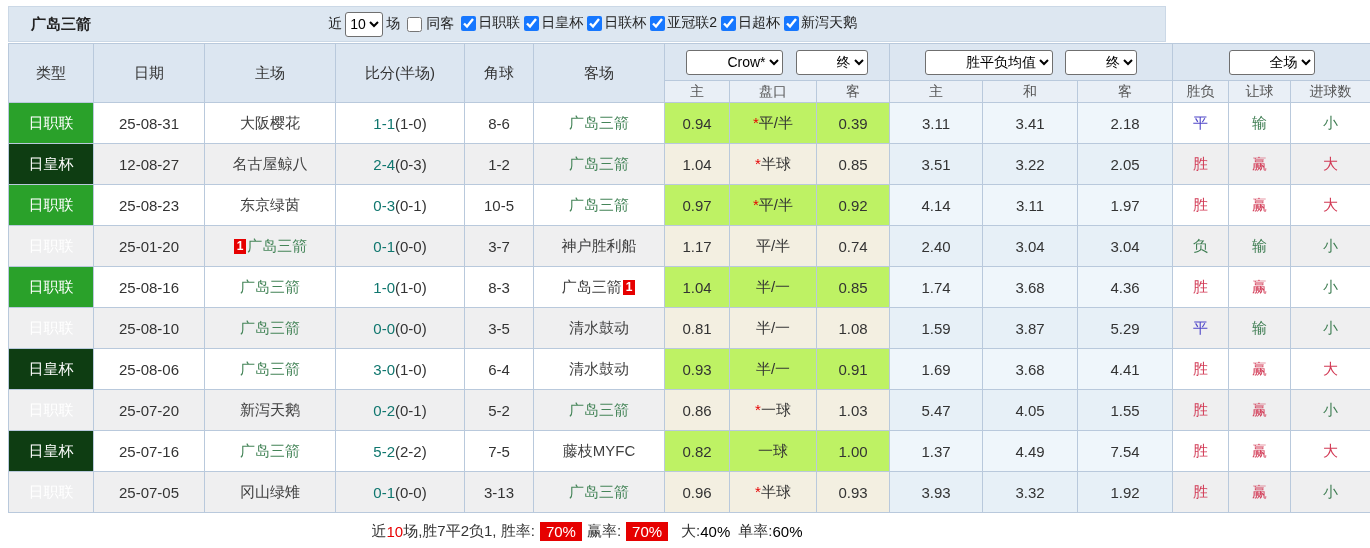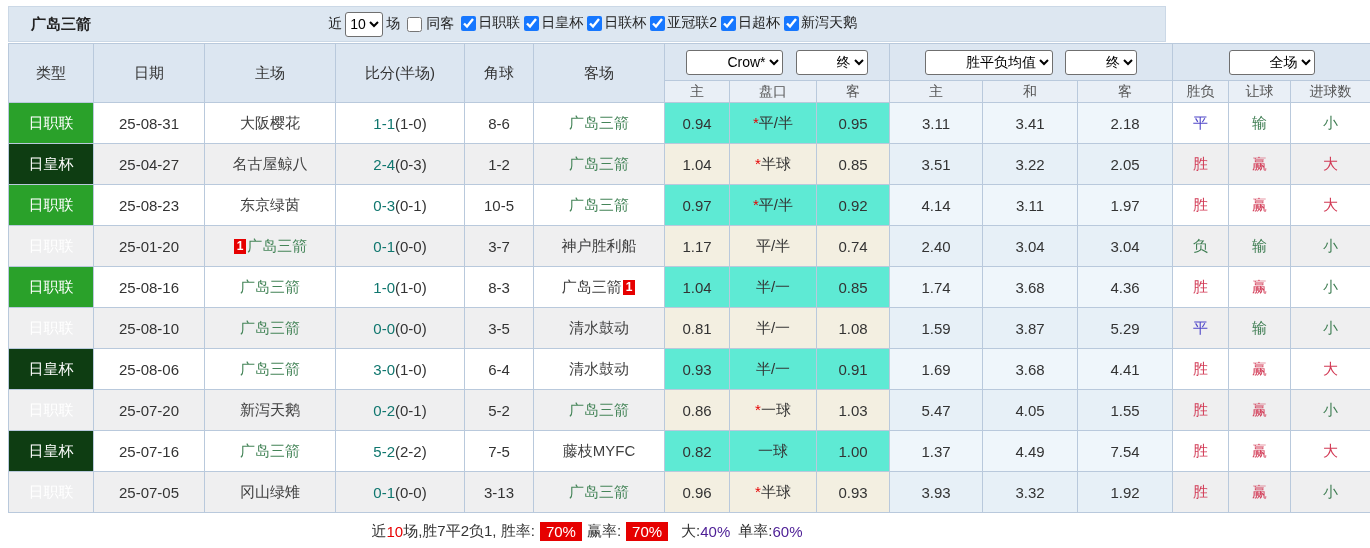--- a/index.html
+++ b/index.html
@@ -15,42 +15,42 @@
   label.chk{display:inline-flex;align-items:center;gap:1px;}
 
   
   table{border-collapse:collapse;table-layout:fixed;width:1362px;font-size:15px;text-align:center;}
   th,td{border:1px solid #b9c9dc;padding:0;overflow:hidden;white-space:nowrap;}
   thead th{background:#dce6f1;font-weight:normal;color:#333;font-size:15px;height:36px;}
   thead tr.sub th{background:#e9eff6;font-size:14px;color:#555;height:21px;}
   .grp select{margin:0 4px;padding-left:36px;}
   tbody td{height:40px;background:#fff;}
   tbody tr:nth-child(even) td{background:#efeff0;}
-  tbody td.c-crow{background:#5eead4;}
+  tbody td.c-crow{background:#bef264;}
   tbody tr:nth-child(even) td.c-crow{background:#f3efe1;}
   tbody td.c-mean{background:#eff6fb;}
   tbody tr:nth-child(even) td.c-mean{background:#e7f0f7;}
   tbody td.c-league{background:#2aa12a;color:#fff;}
   tbody td.c-league.dark{background:#0e3d12;}
   .team{color:#404040;cursor:pointer;}
   .team.green{color:#458559;}
   .score-ft{color:#0f766e;}
   .score-ht{color:#333;}
   .star{color:#e60000;}
   .rank-badge{background:#e60000;color:#fff;font-size:12px;font-weight:bold;padding:0 3px;margin:0 1px;display:inline-block;line-height:15px;vertical-align:1px;}
   .t-win{color:#d23a55;}
   .t-draw{color:#4f46c8;}
   .t-lose{color:#3e7d52;}
   .t-big{color:#d23a55;}
   .t-small{color:#3e7d52;}
 
   
   .footerbar{height:36px;display:flex;align-items:center;justify-content:center;font-size:15px;background:#fff;}
   .pct-badge{background:#e60000;color:#fff;padding:1px 6px;margin:0 5px;}
-  .blue{color:#4c1d95;}
+  .blue{color:#000000;}
   .red{color:#e60000;}
   .gap-l{margin-left:8px;}
 </style>
 </head>
 <body>
 
 <div class="wrap">
 
   <div class="topbar">
     <span class="title">广岛三箭</span>
@@ -137,31 +137,31 @@
     <tbody>
         <tr>
           <td class="c-league">日职联</td>
           <td class="c-date">25-08-31</td>
           <td class="c-team"><span class="team">大阪樱花</span></td>
           <td class="c-score"><span class="score-ft">1-1</span><span class="score-ht">(1-0)</span></td>
           <td class="c-corner">8-6</td>
           <td class="c-team"><span class="team green">广岛三箭</span></td>
           <td class="c-crow">0.94</td>
           <td class="c-crow"><span class="star">*</span><span>平/半</span></td>
-          <td class="c-crow">0.95</td>
+          <td class="c-crow">0.39</td>
           <td class="c-mean">3.11</td>
           <td class="c-mean">3.41</td>
           <td class="c-mean">2.18</td>
           <td class="c-res t-draw">平</td>
           <td class="c-res t-lose">输</td>
           <td class="c-res t-small">小</td>
         </tr>
         <tr>
           <td class="c-league dark">日皇杯</td>
-          <td class="c-date">25-04-27</td>
+          <td class="c-date">12-08-27</td>
           <td class="c-team"><span class="team">名古屋鲸八</span></td>
           <td class="c-score"><span class="score-ft">2-4</span><span class="score-ht">(0-3)</span></td>
           <td class="c-corner">1-2</td>
           <td class="c-team"><span class="team green">广岛三箭</span></td>
           <td class="c-crow">1.04</td>
           <td class="c-crow"><span class="star">*</span><span>半球</span></td>
           <td class="c-crow">0.85</td>
           <td class="c-mean">3.51</td>
           <td class="c-mean">3.22</td>
           <td class="c-mean">2.05</td>

